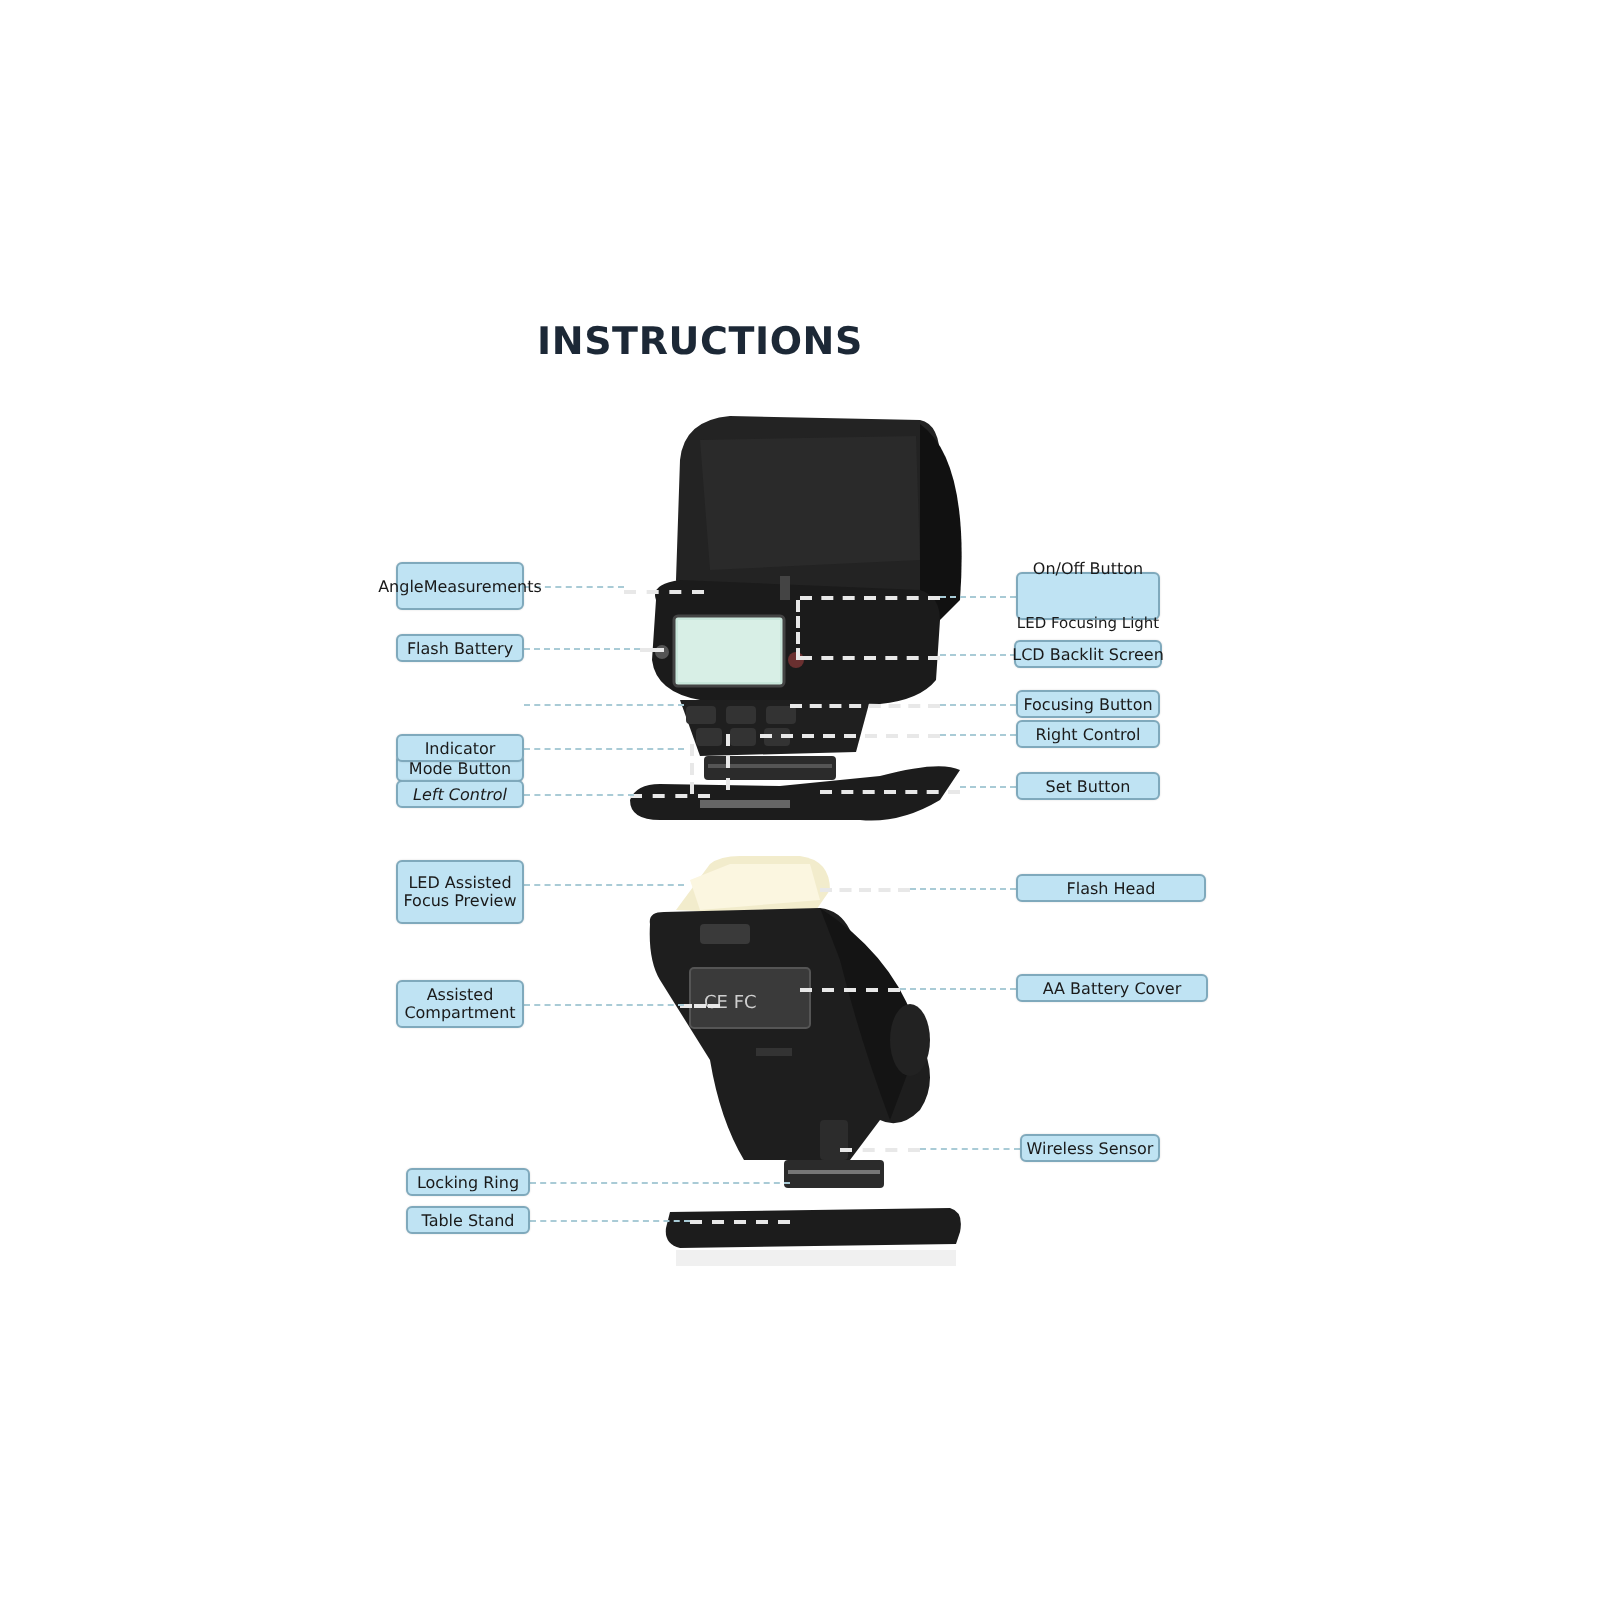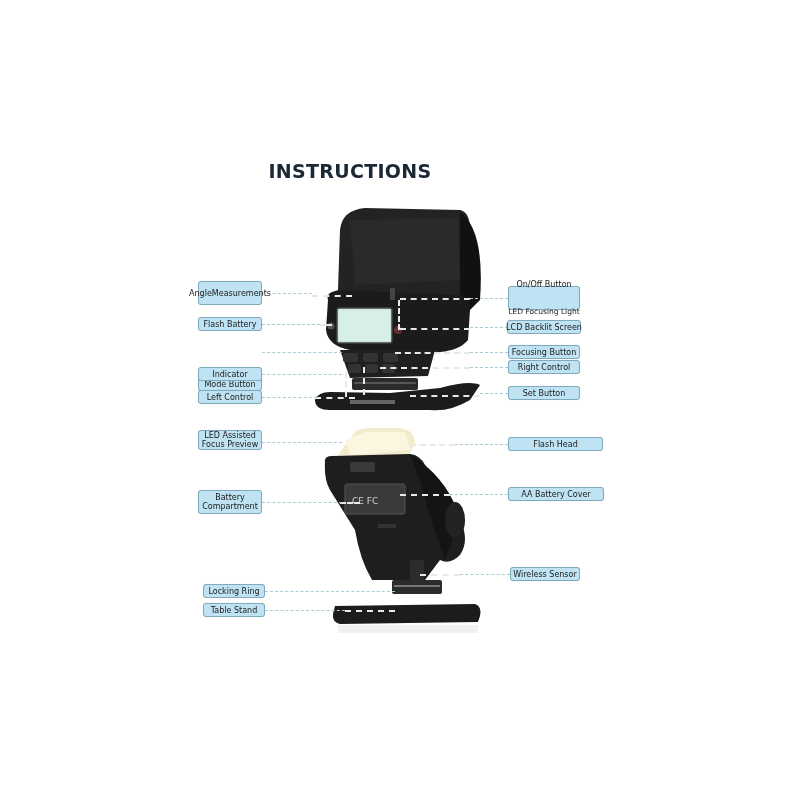--- a/index.html
+++ b/index.html
@@ -113,33 +113,33 @@
 <div class="label" style="left:198px;top:345px;width:64px;height:14px;margin-top:32px;">
   <span>Mode Button</span>
 </div>
 
 <div class="line" style="left:262px;top:374px;width:80px;"></div>
 <div class="label" style="left:198px;top:367px;width:64px;height:14px;">
   <span>Indicator</span>
 </div>
 
 <div class="line" style="left:262px;top:397px;width:55px;"></div>
-<div class="label" style="left:198px;top:390px;width:64px;height:14px;">
+<div class="label" style="left:198px;top:390px;width:64px;height:14px;font-style:italic;">
   <span>Left Control</span>
 </div>
 
 <div class="line" style="left:262px;top:442px;width:80px;"></div>
-<div class="label" style="left:198px;top:430px;width:64px;height:20px;flex-direction:column;">
+<div class="label" style="left:198px;top:430px;width:64px;height:32px;flex-direction:column;">
   <span>LED Assisted</span>
   <span>Focus Preview</span>
 </div>
 
 <div class="line" style="left:262px;top:502px;width:80px;"></div>
 <div class="label" style="left:198px;top:490px;width:64px;height:24px;flex-direction:column;">
-  <span>Battery</span>
+  <span>Assisted</span>
   <span>Compartment</span>
 </div>
 
 <div class="line" style="left:265px;top:591px;width:130px;"></div>
 <div class="label" style="left:203px;top:584px;width:62px;height:14px;justify-content:center;">
   <span>Locking Ring</span>
 </div>
 
 <div class="line" style="left:265px;top:610px;width:80px;"></div>
 <div class="label" style="left:203px;top:603px;width:62px;height:14px;">

